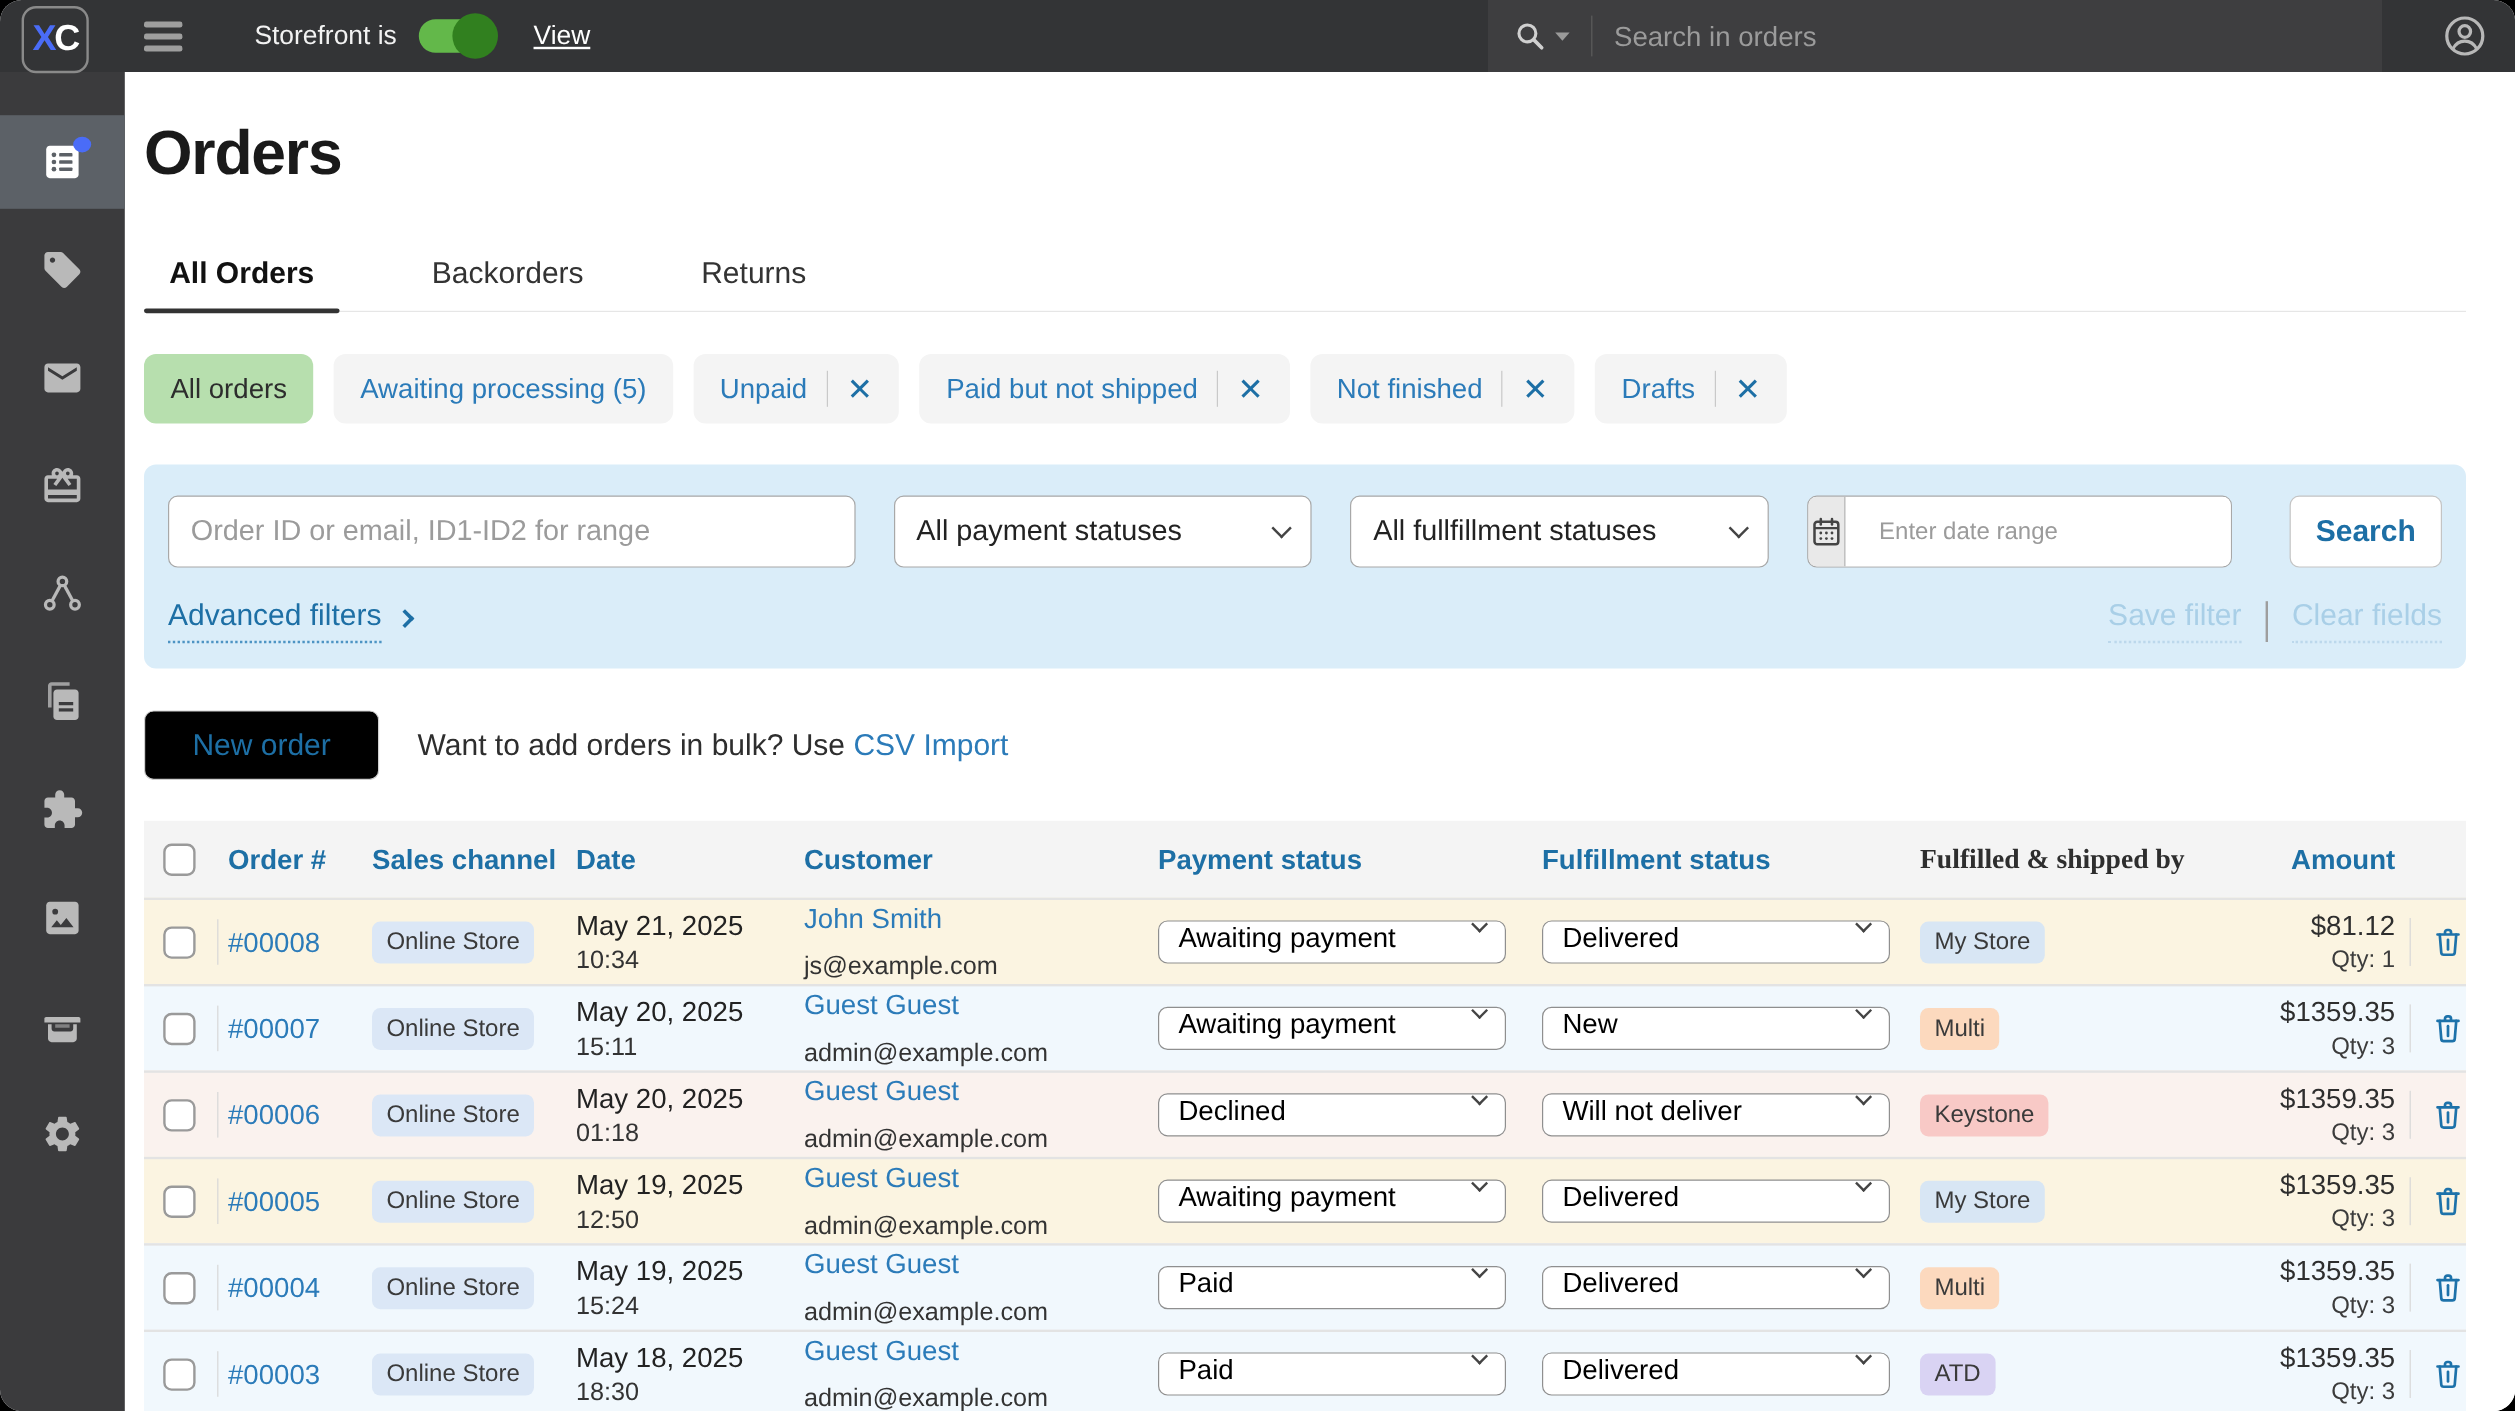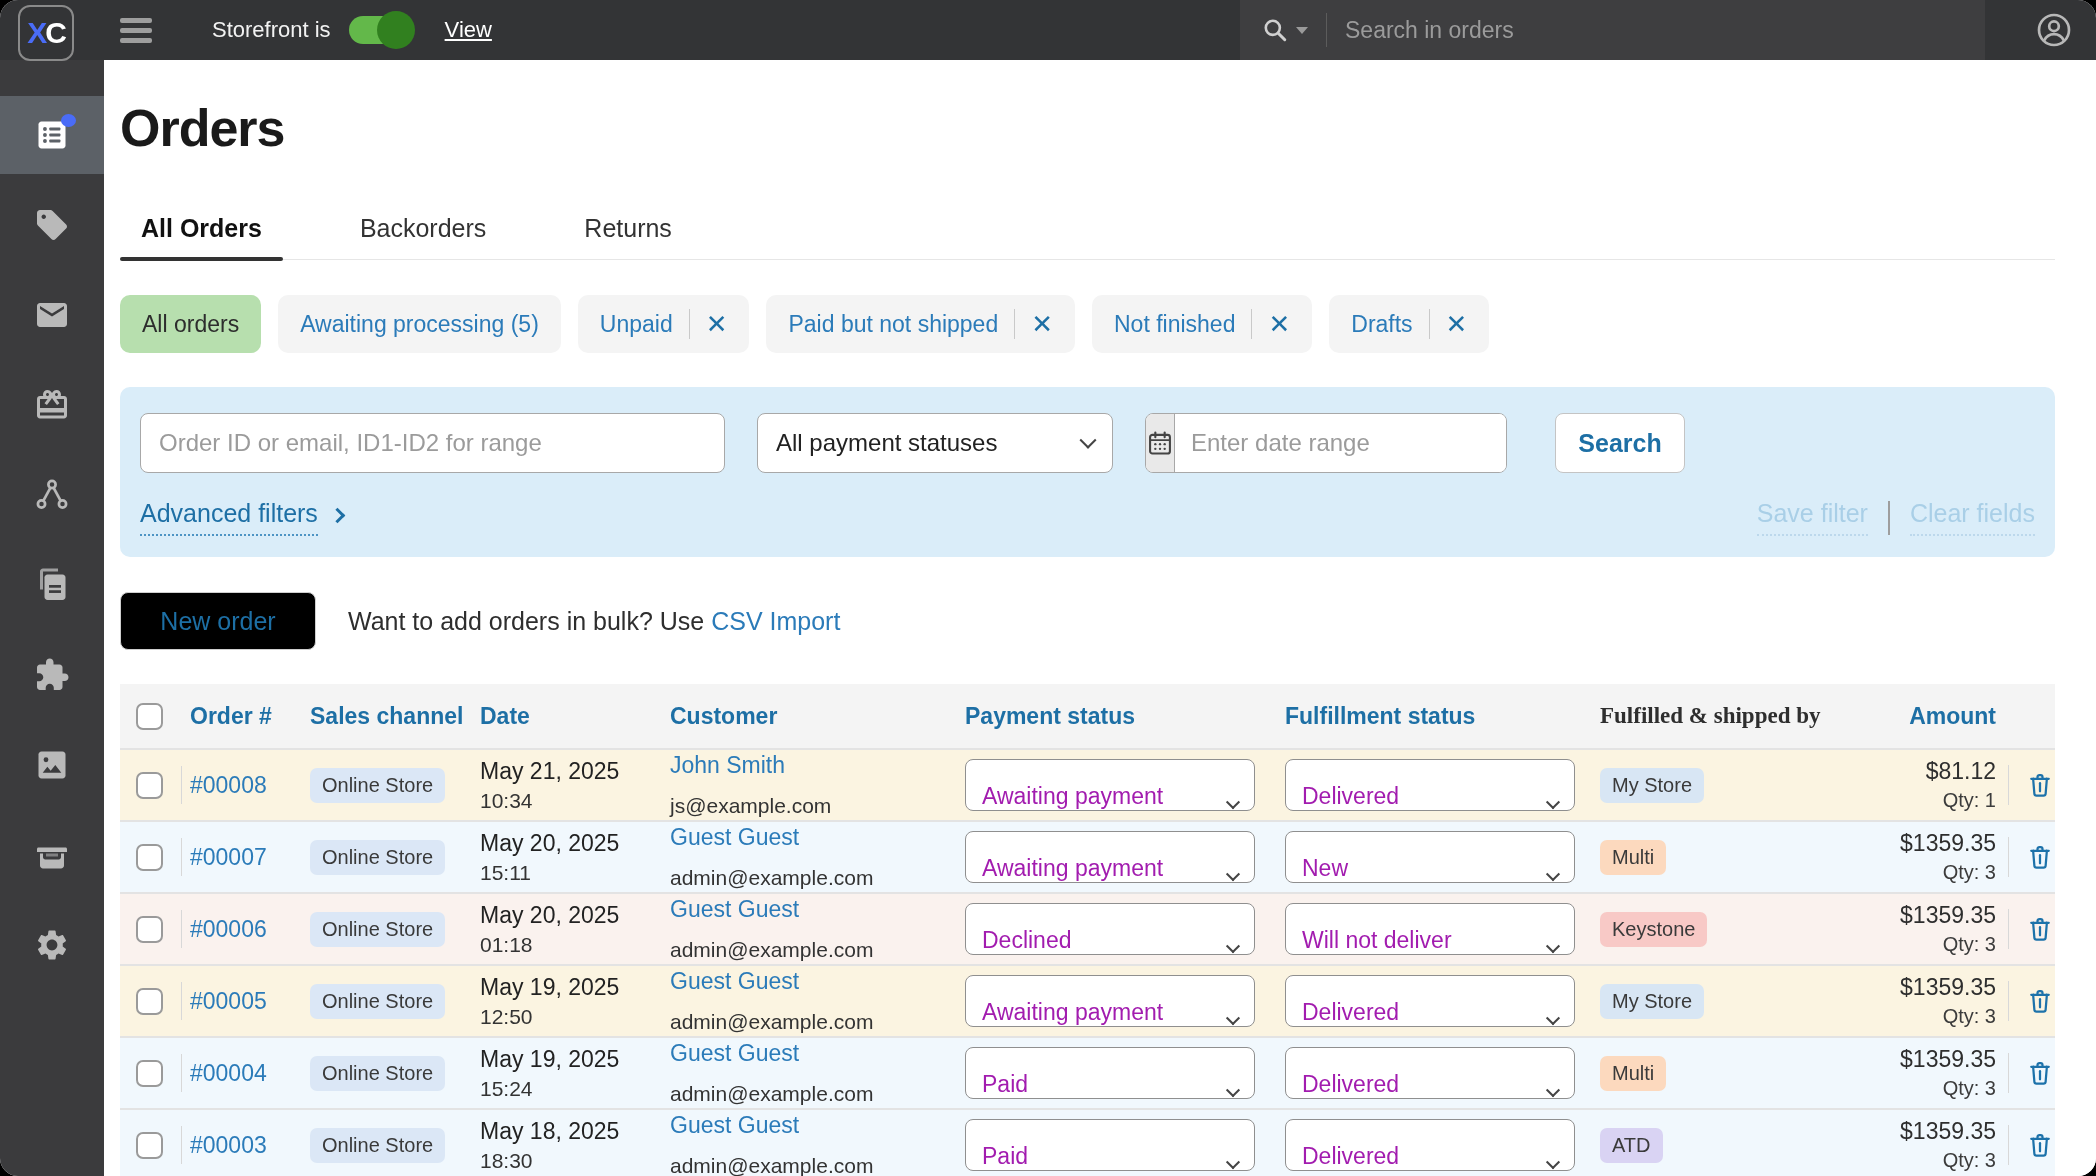--- a/index.html
+++ b/index.html
@@ -49,21 +49,21 @@
   .chip .chip-x { color:#1d6fa5; font-size:26px; line-height:1; cursor:pointer; }
 
   .filter-panel { margin-top:34px; background:#daedf9; border-radius:10px; padding:26px 20px 20px 20px; height:170px; }
   .filter-row { display:flex; gap:32px; }
   .f-input { width:585px; height:60px; background:#fff; border:1px solid #a8a8a8; border-radius:8px; padding:0 18px; font-size:24px; color:#333; font-family:"Liberation Sans",sans-serif; outline:none; }
   .f-input::placeholder { color:#9b9b9b; }
   .f-select { width:356px; height:60px; background:#fff; border:1px solid #a8a8a8; border-radius:8px; padding:0 18px; display:flex; align-items:center; justify-content:space-between; font-size:24px; color:#222; cursor:pointer; }
   .chev { width:12px; height:12px; border-right:2px solid #444; border-bottom:2px solid #444; transform:rotate(45deg) translate(-2px,-2px); }
   .date-group { width:362px; height:60px; background:#fff; border:1px solid #a8a8a8; border-radius:8px; display:flex; overflow:hidden; }
   .date-icon-cell { width:58px; background:#e9e9e9; border-right:1px solid #a8a8a8; display:flex; align-items:center; justify-content:center; cursor:pointer; }
-  .date-input { flex:1; border:none; outline:none; padding:0 16px; font-size:24px; color:#0369a1; font-family:"Liberation Sans",sans-serif; }
+  .date-input { flex:1; border:none; outline:none; padding:0 28px; font-size:20px; color:#0369a1; font-family:"Liberation Sans",sans-serif; }
   .date-input::placeholder { color:#9b9b9b; }
   .search-btn { margin-left:16px; width:130px; height:60px; background:#fff; border:1px solid #c4c4c4; border-radius:8px; color:#1d6fa5; font-size:25px; font-weight:bold; cursor:pointer; font-family:"Liberation Sans",sans-serif; }
   .filter-row2 { margin-top:26px; display:flex; justify-content:space-between; align-items:center; }
   .adv-filters { display:flex; align-items:center; gap:14px; color:#1d6fa5; font-size:25px; cursor:pointer; }
   .adv-filters .lbl { border-bottom:2px dotted #4d94c4; padding-bottom:6px; }
   .adv-chev { width:11px; height:11px; border-right:3px solid #1d6fa5; border-bottom:3px solid #1d6fa5; transform:rotate(-45deg); margin-bottom:4px; }
   .save-clear { display:flex; align-items:center; gap:20px; font-size:25px; color:#a9cfe7; }
   .save-clear .dis { border-bottom:2px dotted #bcd8ec; padding-bottom:6px; cursor:default; }
   .sc-div { width:2px; height:34px; background:#9e9e9e; }
 
@@ -80,21 +80,21 @@
   .thead .hd { font-size:23px; font-weight:bold; color:#2e2e2e;font-family:Liberation Serif, serif; }
   .trow { height:72px; border-top:2px solid #e3e3e3; }
   .checkbox { display:inline-block; width:27px; height:27px; background:#fff; border:2px solid #9a9a9a; border-radius:7px; cursor:pointer; }
   .c-check { display:flex; align-items:center; justify-content:flex-start; padding-left:16px; position:relative; height:100%; }
   .trow .c-check::after { content:""; position:absolute; right:8px; top:16px; bottom:16px; width:1px; background:#d8d8d8; }
   .link { color:#2b7bb9; font-size:23px; text-decoration:none; cursor:pointer; }
   .badge { display:inline-block; font-size:20px; color:#3a3a3a; padding:6px 12px; border-radius:7px; background:#dbe7f6; }
   .cell-date .d1 { font-size:23px; color:#222; }
   .cell-date .d2 { font-size:21px; color:#333; margin-top:4px; }
   .cell-cust .email { font-size:21px; color:#333; margin-top:15px; }
-  .row-select { width:290px; height:52px; background:#fff; border:1.5px solid #8f8f8f; border-radius:8px; display:flex; align-items:flex-end; justify-content:space-between; padding:0 16px; font-size:23px; color:#a21caf; cursor:pointer; }
+  .row-select { width:290px; height:36px; background:#fff; border:1.5px solid #8f8f8f; border-radius:8px; display:flex; align-items:flex-start; justify-content:space-between; padding:0 16px; font-size:23px; color:#000000; cursor:pointer; }
   .row-select .chev { width:10px; height:10px; }
   .c-amount { text-align:right; padding-right:4px; }
   .c-amount .amt { font-size:23px; color:#2e2e2e; }
   .c-amount .qty { font-size:20px; color:#3c3c3c; margin-top:4px; }
   .c-trash { display:flex; align-items:center; justify-content:flex-end; gap:16px; height:100%; }
   .vdiv { width:1px; height:40px; background:#d8d8d8; }
   .trash-btn { cursor:pointer; display:flex; }
 </style>
 </head>
 <body>
@@ -255,20 +255,24 @@
           <span class="chip-div"></span>
           <span class="chip-x">✕</span>
         </div>
     </div>
 
     <div class="filter-panel">
       <div class="filter-row">
         <input class="f-input" placeholder="Order ID or email, ID1-ID2 for range" style="">
         <div class="f-select">
             <span>All payment statuses</span>
+            <span class="chev"></span>
+          </div>
+        <div class="f-select">
+            <span>All fullfillment statuses</span>
             <span class="chev"></span>
           </div>
         <div class="date-group">
           <div class="date-icon-cell">
             <svg width="28" height="28" viewBox="0 0 24 24">
               <rect x="3.5" y="5" width="17" height="16" rx="2" fill="none" stroke="#444" stroke-width="1.8"></rect>
               <line x1="8" y1="3" x2="8" y2="7" stroke="#444" stroke-width="1.8" stroke-linecap="round"></line>
               <line x1="16" y1="3" x2="16" y2="7" stroke="#444" stroke-width="1.8" stroke-linecap="round"></line>
               <line x1="3.5" y1="9.5" x2="20.5" y2="9.5" stroke="#444" stroke-width="1.6"></line>
               <g fill="#444">

